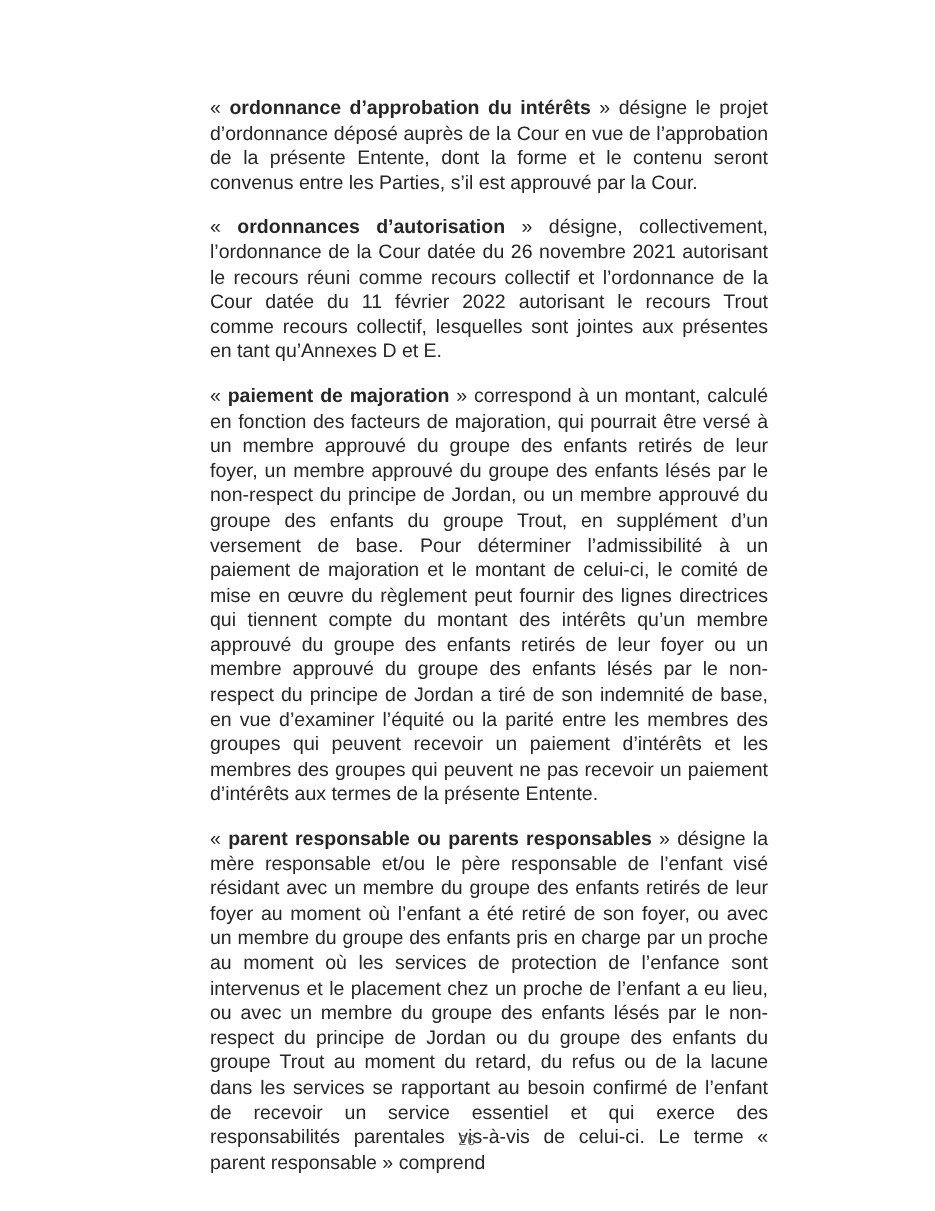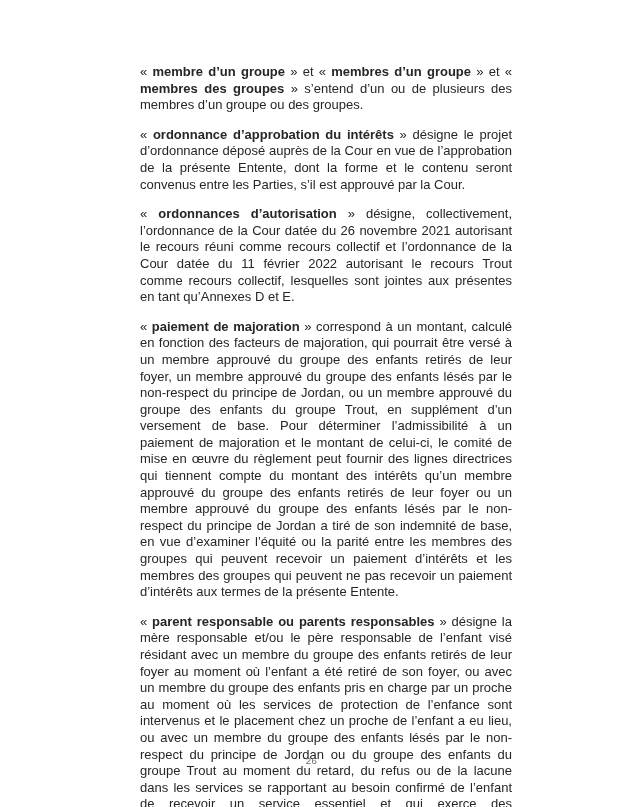--- a/index.html
+++ b/index.html
@@ -51,21 +51,20 @@
     font-size: 9.5px;
     color: #6b6b6b;
     letter-spacing: 0.5px;
   }
 </style>
 </head>
 <body>
 
 <div class="document-page">
   <div class="document-body">
-      <p class="doc-paragraph"><span>« </span><span class="bold">membre d’un groupe</span><span> » et « </span><span class="bold">membres d’un groupe</span><span> » et « </span><span class="bold">membres des groupes</span><span> » s’entend d’un ou de plusieurs des membres d’un groupe ou des groupes.</span></p>
       <p class="doc-paragraph"><span>« </span><span class="bold">ordonnance d’approbation du intérêts</span><span> » désigne le projet d’ordonnance déposé auprès de la Cour en vue de l’approbation de la présente Entente, dont la forme et le contenu seront convenus entre les Parties, s’il est approuvé par la Cour.</span></p>
       <p class="doc-paragraph"><span>« </span><span class="bold">ordonnances d’autorisation</span><span> » désigne, collectivement, l’ordonnance de la Cour datée du 26 novembre 2021 autorisant le recours réuni comme recours collectif et l’ordonnance de la Cour datée du 11 février 2022 autorisant le recours Trout comme recours collectif, lesquelles sont jointes aux présentes en tant qu’Annexes D et E.</span></p>
       <p class="doc-paragraph"><span>« </span><span class="bold">paiement de majoration</span><span> » correspond à un montant, calculé en fonction des facteurs de majoration, qui pourrait être versé à un membre approuvé du groupe des enfants retirés de leur foyer, un membre approuvé du groupe des enfants lésés par le non-respect du principe de Jordan, ou un membre approuvé du groupe des enfants du groupe Trout, en supplément d’un versement de base. Pour déterminer l’admissibilité à un paiement de majoration et le montant de celui-ci, le comité de mise en œuvre du règlement peut fournir des lignes directrices qui tiennent compte du montant des intérêts qu’un membre approuvé du groupe des enfants retirés de leur foyer ou un membre approuvé du groupe des enfants lésés par le non-respect du principe de Jordan a tiré de son indemnité de base, en vue d’examiner l’équité ou la parité entre les membres des groupes qui peuvent recevoir un paiement d’intérêts et les membres des groupes qui peuvent ne pas recevoir un paiement d’intérêts aux termes de la présente Entente.</span></p>
       <p class="doc-paragraph"><span>« </span><span class="bold">parent responsable ou parents responsables</span><span> » désigne la mère responsable et/ou le père responsable de l’enfant visé résidant avec un membre du groupe des enfants retirés de leur foyer au moment où l’enfant a été retiré de son foyer, ou avec un membre du groupe des enfants pris en charge par un proche au moment où les services de protection de l’enfance sont intervenus et le placement chez un proche de l’enfant a eu lieu, ou avec un membre du groupe des enfants lésés par le non-respect du principe de Jordan ou du groupe des enfants du groupe Trout au moment du retard, du refus ou de la lacune dans les services se rapportant au besoin confirmé de l’enfant de recevoir un service essentiel et qui exerce des responsabilités parentales vis-à-vis de celui-ci. Le terme « parent responsable » comprend</span></p>
     </div>
   <div class="page-footer">
     <span class="page-number">26</span>
   </div>
 </div>
 

